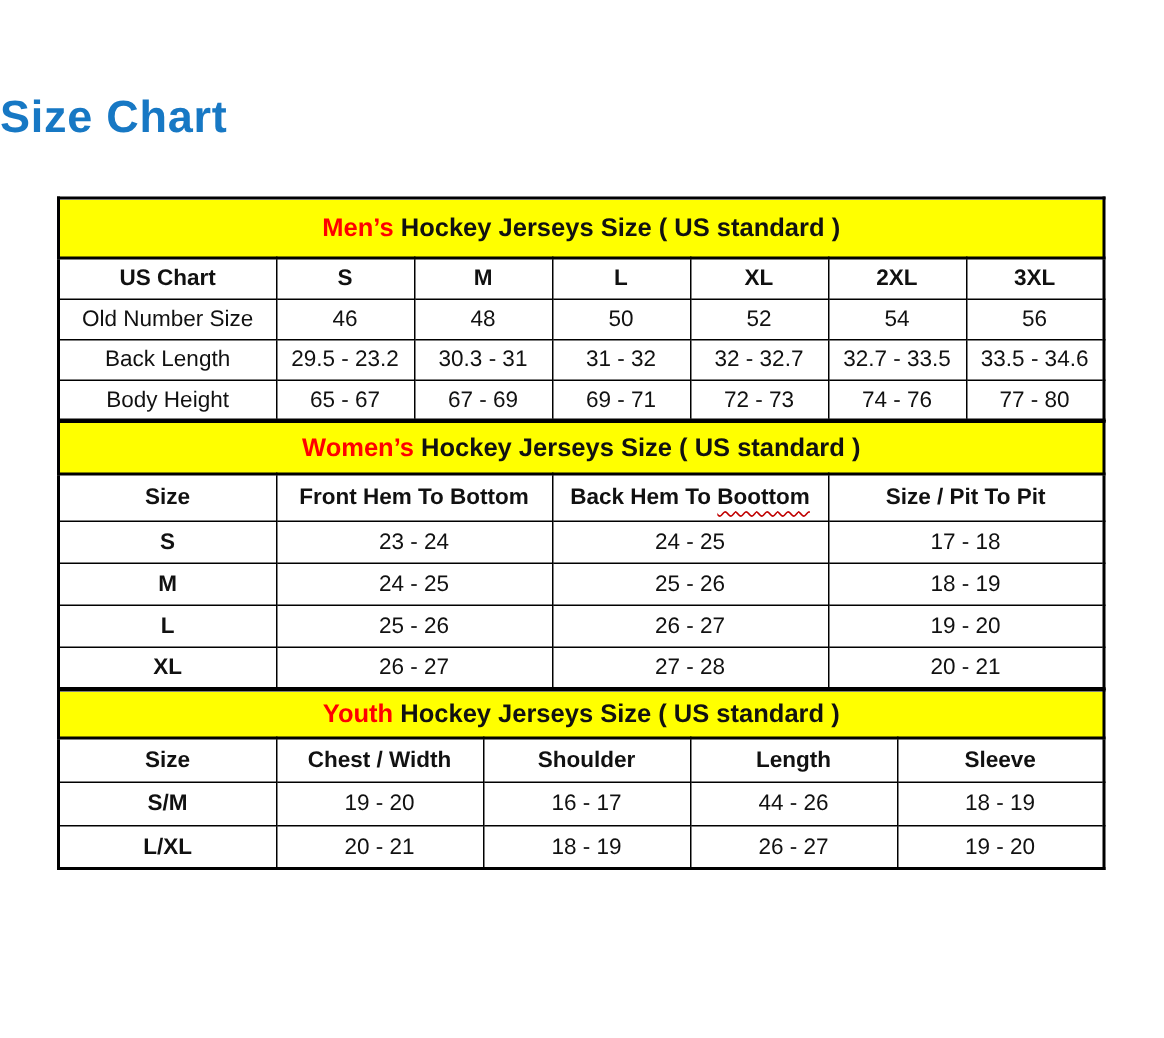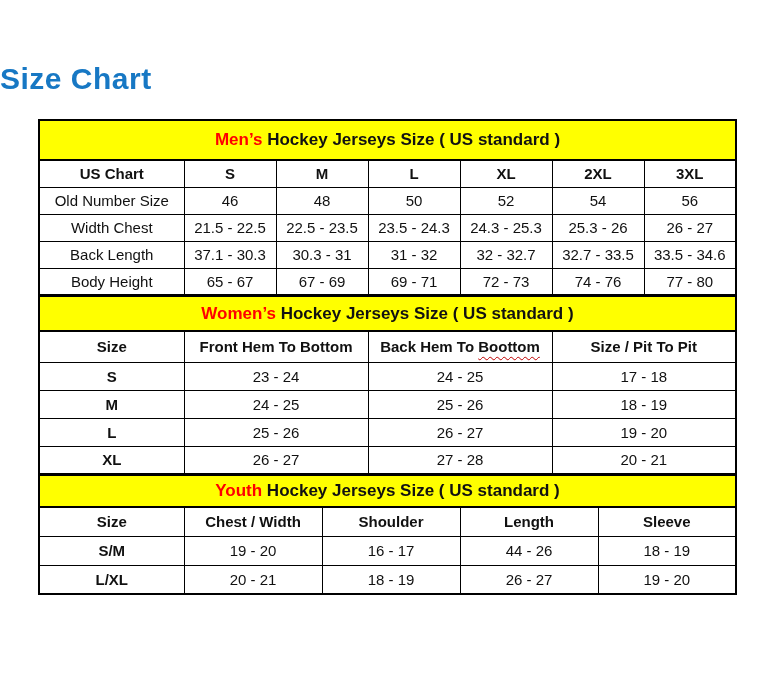--- a/index.html
+++ b/index.html
@@ -18,21 +18,21 @@
   }
   .page-title{
     margin:62px 0 0 0;
     color:var(--title-color);
     font-size:30px;
     font-weight:bold;
     letter-spacing:0.5px;
   }
   .chart{
     width:699px;
-    margin:23px 0 0 38px;
+    margin:35px 0 0 38px;
   }
   table{
     border-collapse:collapse;
     table-layout:fixed;
     width:100%;
     border:2px solid var(--line-color);
   }
   .chart table + table{margin-top:-1px;}
   th,td{
     border:1.5px solid var(--line-color);
@@ -101,31 +101,22 @@
         <tr>
           <td>Old Number Size</td>
           <td>46</td>
           <td>48</td>
           <td>50</td>
           <td>52</td>
           <td>54</td>
           <td>56</td>
         </tr>
         <tr>
-          <td>Width Chest</td>
-          <td>21.5 - 22.5</td>
-          <td>22.5 - 23.5</td>
-          <td>23.5 - 24.3</td>
-          <td>24.3 - 25.3</td>
-          <td>25.3 - 26</td>
-          <td>26 - 27</td>
-        </tr>
-        <tr>
           <td>Back Length</td>
-          <td>37.1 - 30.3</td>
+          <td>29.5 - 23.2</td>
           <td>30.3 - 31</td>
           <td>31 - 32</td>
           <td>32 - 32.7</td>
           <td>32.7 - 33.5</td>
           <td>33.5 - 34.6</td>
         </tr>
         <tr>
           <td>Body Height</td>
           <td>65 - 67</td>
           <td>67 - 69</td>

